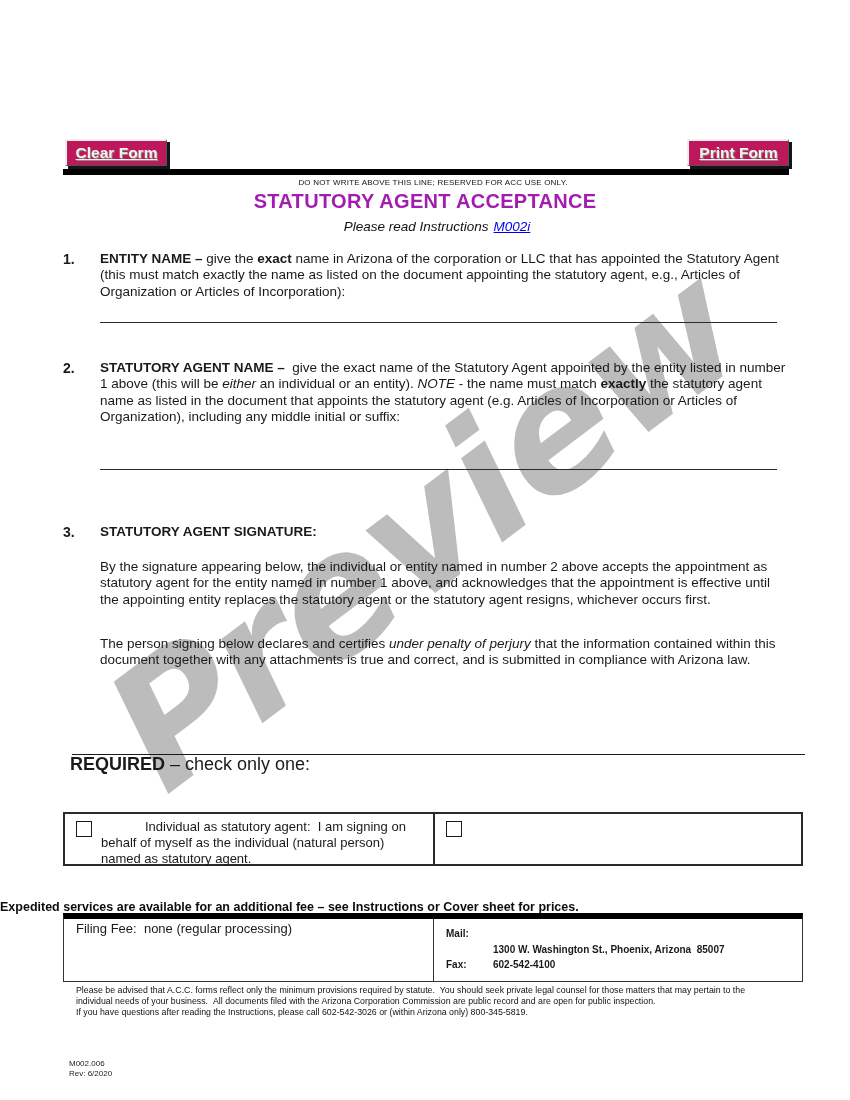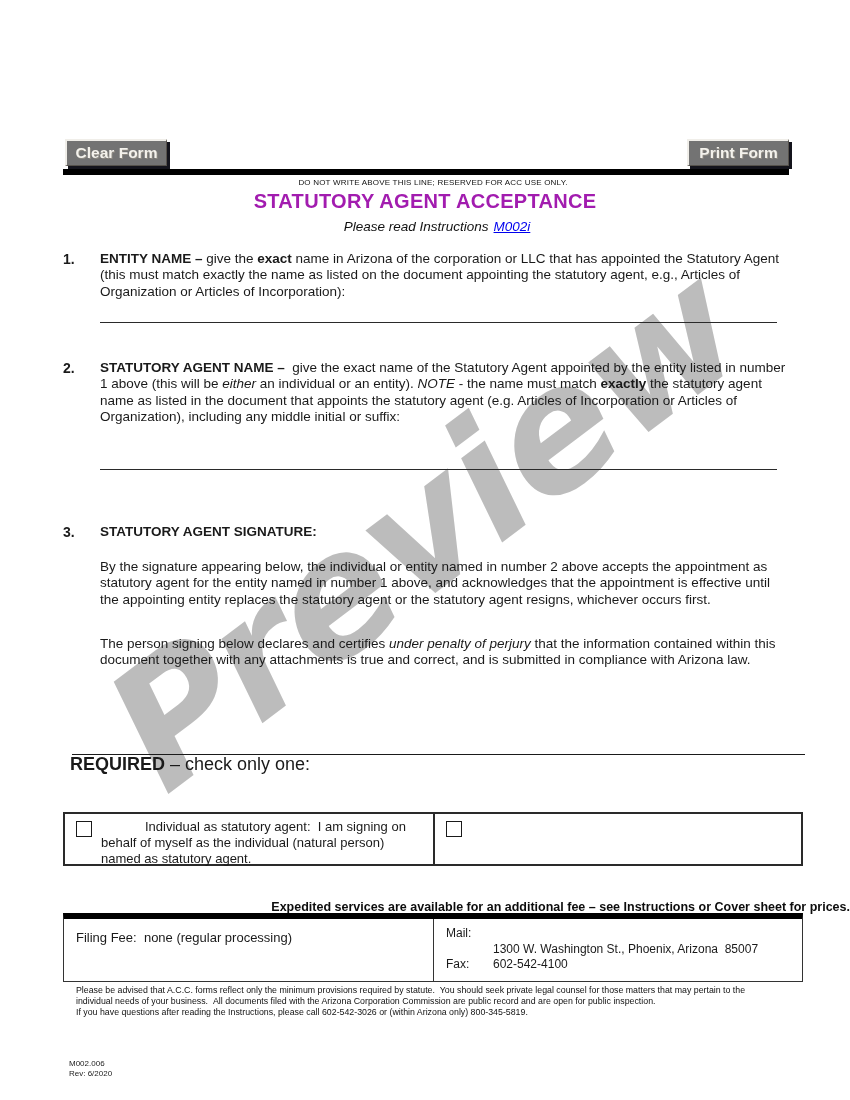--- a/index.html
+++ b/index.html
@@ -13,26 +13,26 @@
     position:absolute;left:425px;top:528px;z-index:1;
     transform:translate(-50%,-50%) rotate(-37deg);
     font-size:168px;font-weight:bold;font-style:italic;
     color:#808080;opacity:.52;white-space:nowrap;letter-spacing:-2px;
     font-family:"DejaVu Sans","Liberation Sans",sans-serif;
     pointer-events:none;
   }
   
   .btnrow{left:65px;top:139px;width:724px;display:flex;justify-content:space-between;}
   .pdfbtn{
-    width:102px;height:27px;background:#737373;
+    width:102px;height:27px;background:#be185d;
     border:1px solid #55514b;border-top:2px solid #f0eee9;border-left:2px solid #f0eee9;
     box-shadow:3px 3px 0 0 #14141c;
     color:#f4f2ec;font-weight:bold;font-size:15.5px;line-height:22px;
     font-family:"Liberation Sans","DejaVu Sans",sans-serif;
-    text-shadow:1px 1px 0 #8e8a82;cursor:pointer;padding:0;
+    text-shadow:1px 1px 0 #8e8a82;cursor:pointer;padding:0;text-decoration:underline;
   }
   .rule-thick{left:63px;top:169px;width:726px;height:6px;background:#000;}
   .caption{left:8px;top:178px;width:850px;text-align:center;font-size:8px;letter-spacing:.2px;color:#111;}
   .title{left:0;top:190px;width:850px;text-align:center;font-size:20px;font-weight:bold;letter-spacing:.3px;margin:0;color:#a21caf;}
   .subtitle{left:12px;top:219px;width:850px;text-align:center;font-size:13.5px;font-style:italic;color:#111;}
   .subtitle .link{color:#0000EE;text-decoration:underline;margin-left:5px;cursor:pointer;}
   
   .sec{left:63px;width:730px;display:flex;font-size:13.5px;line-height:16.3px;}
   .sec .num{width:37px;font-weight:bold;font-size:14px;flex:none;}
   .sec .sbody{flex:1;}
@@ -49,26 +49,26 @@
   .required{left:70px;top:754px;font-size:18px;text-align:right;}
   .required b{font-weight:bold;}
   
   .optbox{left:63px;top:812px;width:740px;height:54px;border:2px solid #2a2a2a;display:flex;box-sizing:border-box;background:transparent;}
   .optcell{display:flex;gap:9px;padding:5px 6px 4px 11px;box-sizing:border-box;font-size:13px;line-height:15.8px;}
   .optcell.left{width:370px;border-right:2px solid #2a2a2a;flex:none;}
   .optcell.right{flex:1;}
   .cbx{width:14px;height:14px;border:1.7px solid #1a1a1a;background:#fff;flex:none;margin-top:2px;cursor:pointer;}
   .opttext b{font-weight:normal;padding-left:44px;}
   
-  .expedited{left:0;top:900px;width:850px;text-align:right;font-size:12.5px;font-weight:bold;color:#0d0d0d;}
+  .expedited{left:0;top:900px;width:850px;text-align:left;font-size:12.5px;font-weight:bold;color:#0d0d0d;}
   .feebox{left:63px;top:913px;width:740px;box-sizing:border-box;
     border:1.5px solid #333;border-top:6px solid #000;display:flex;height:69px;}
-  .feecell-left{width:370px;flex:none;border-right:1.5px solid #333;padding:11px 8px 6px 12px;box-sizing:border-box;font-size:13px;}
+  .feecell-left{width:370px;flex:none;border-right:1.5px solid #333;padding:2px 8px 6px 12px;box-sizing:border-box;font-size:13px;}
   .feecell-left .fline{margin-bottom:8px;}
-  .feecell-right{flex:1;padding:7px 6px 4px 12px;box-sizing:border-box;font-size:12px;}
+  .feecell-right{flex:1;padding:7px 6px 4px 12px;box-sizing:border-box;font-size:10px;font-weight:bold;}
   .mailrow{display:flex;line-height:15.5px;}
   .flabel{width:47px;flex:none;}
   
   .fineprint{left:76px;top:985px;width:706px;font-size:8.8px;line-height:11px;color:#111;}
   .fineprint b{font-weight:normal;}
   .fineprint .fp2{margin-top:0;}
   
   .footer-left{left:69px;top:1059px;font-size:8px;line-height:10px;color:#222;}
   .footer-right{top:1059px;right:63px;text-align:right;font-size:8px;line-height:10px;color:#222;}
 </style>

